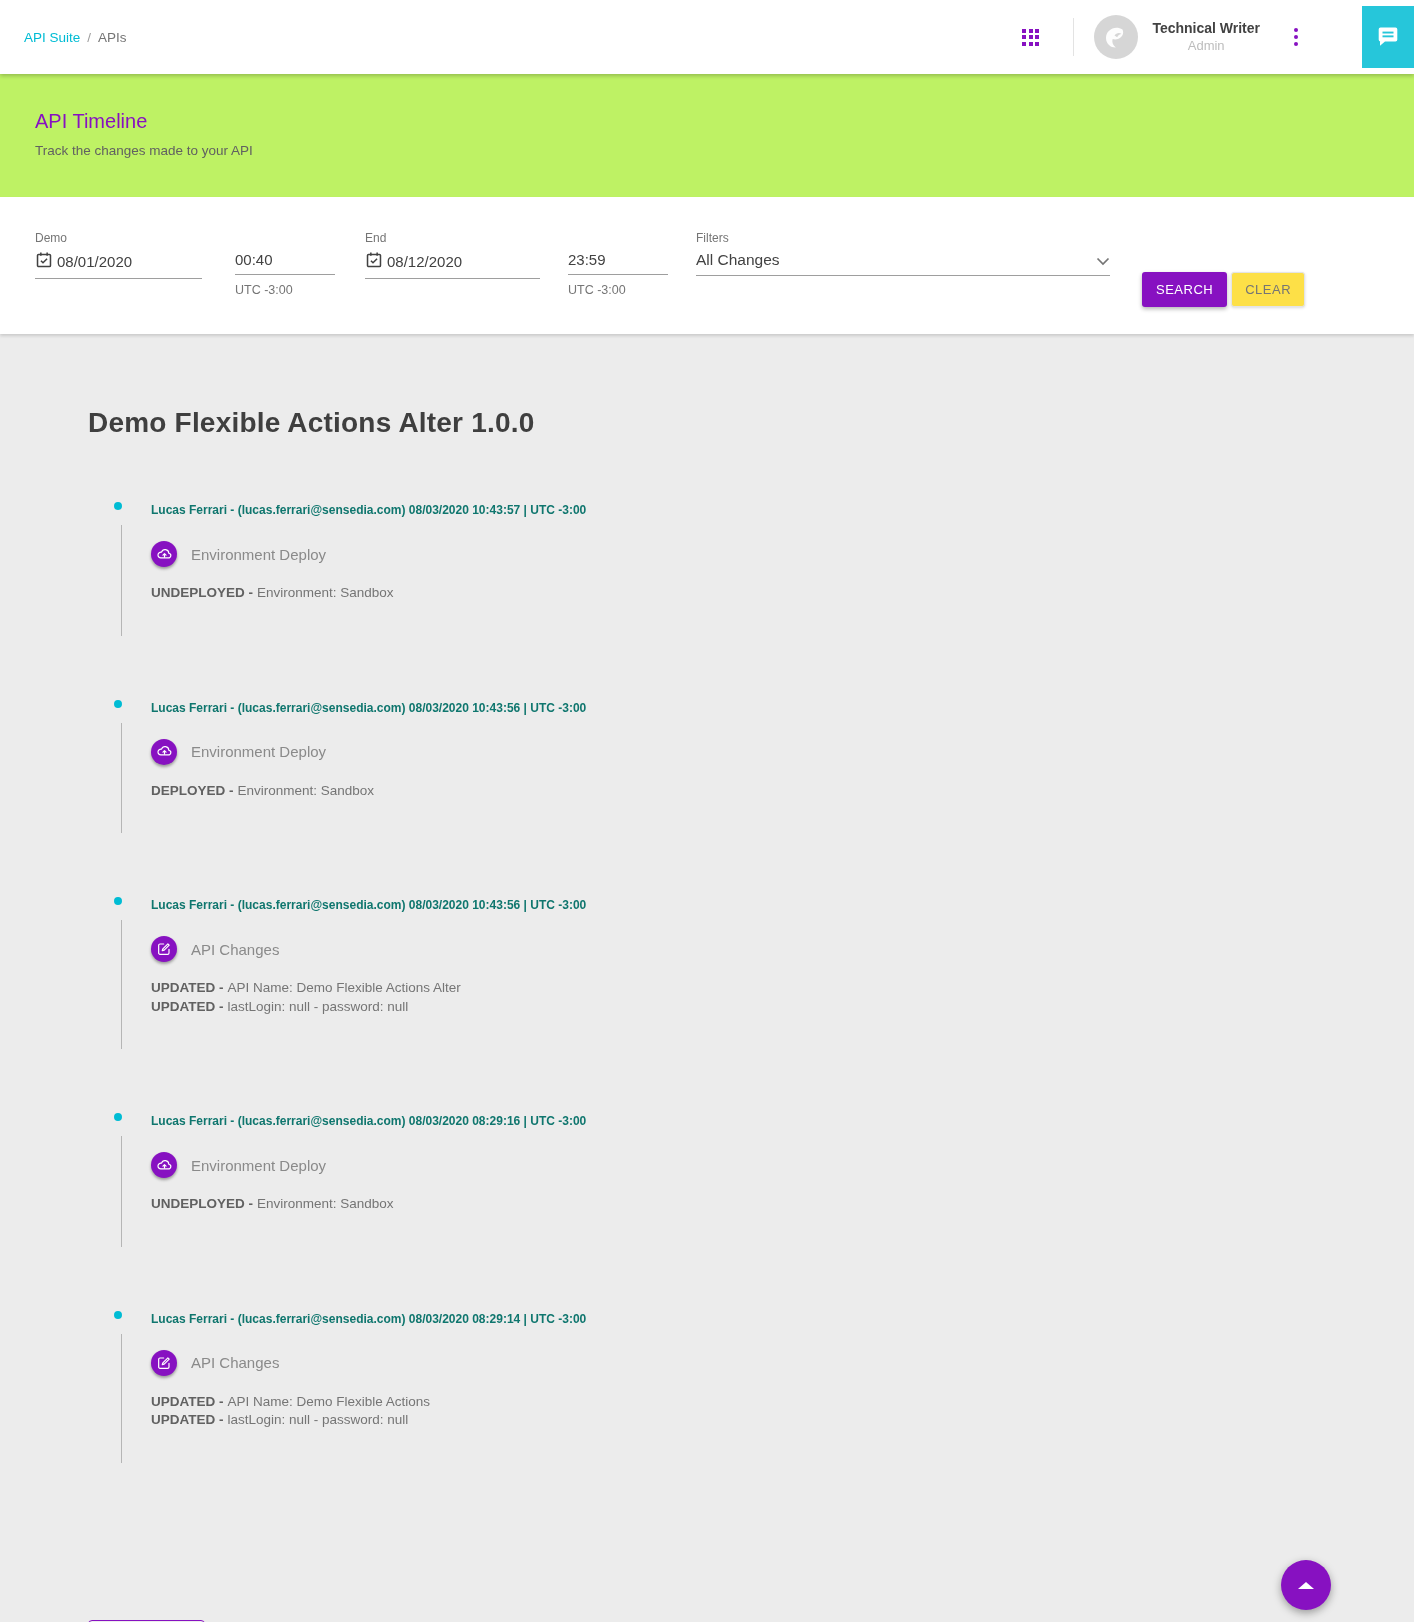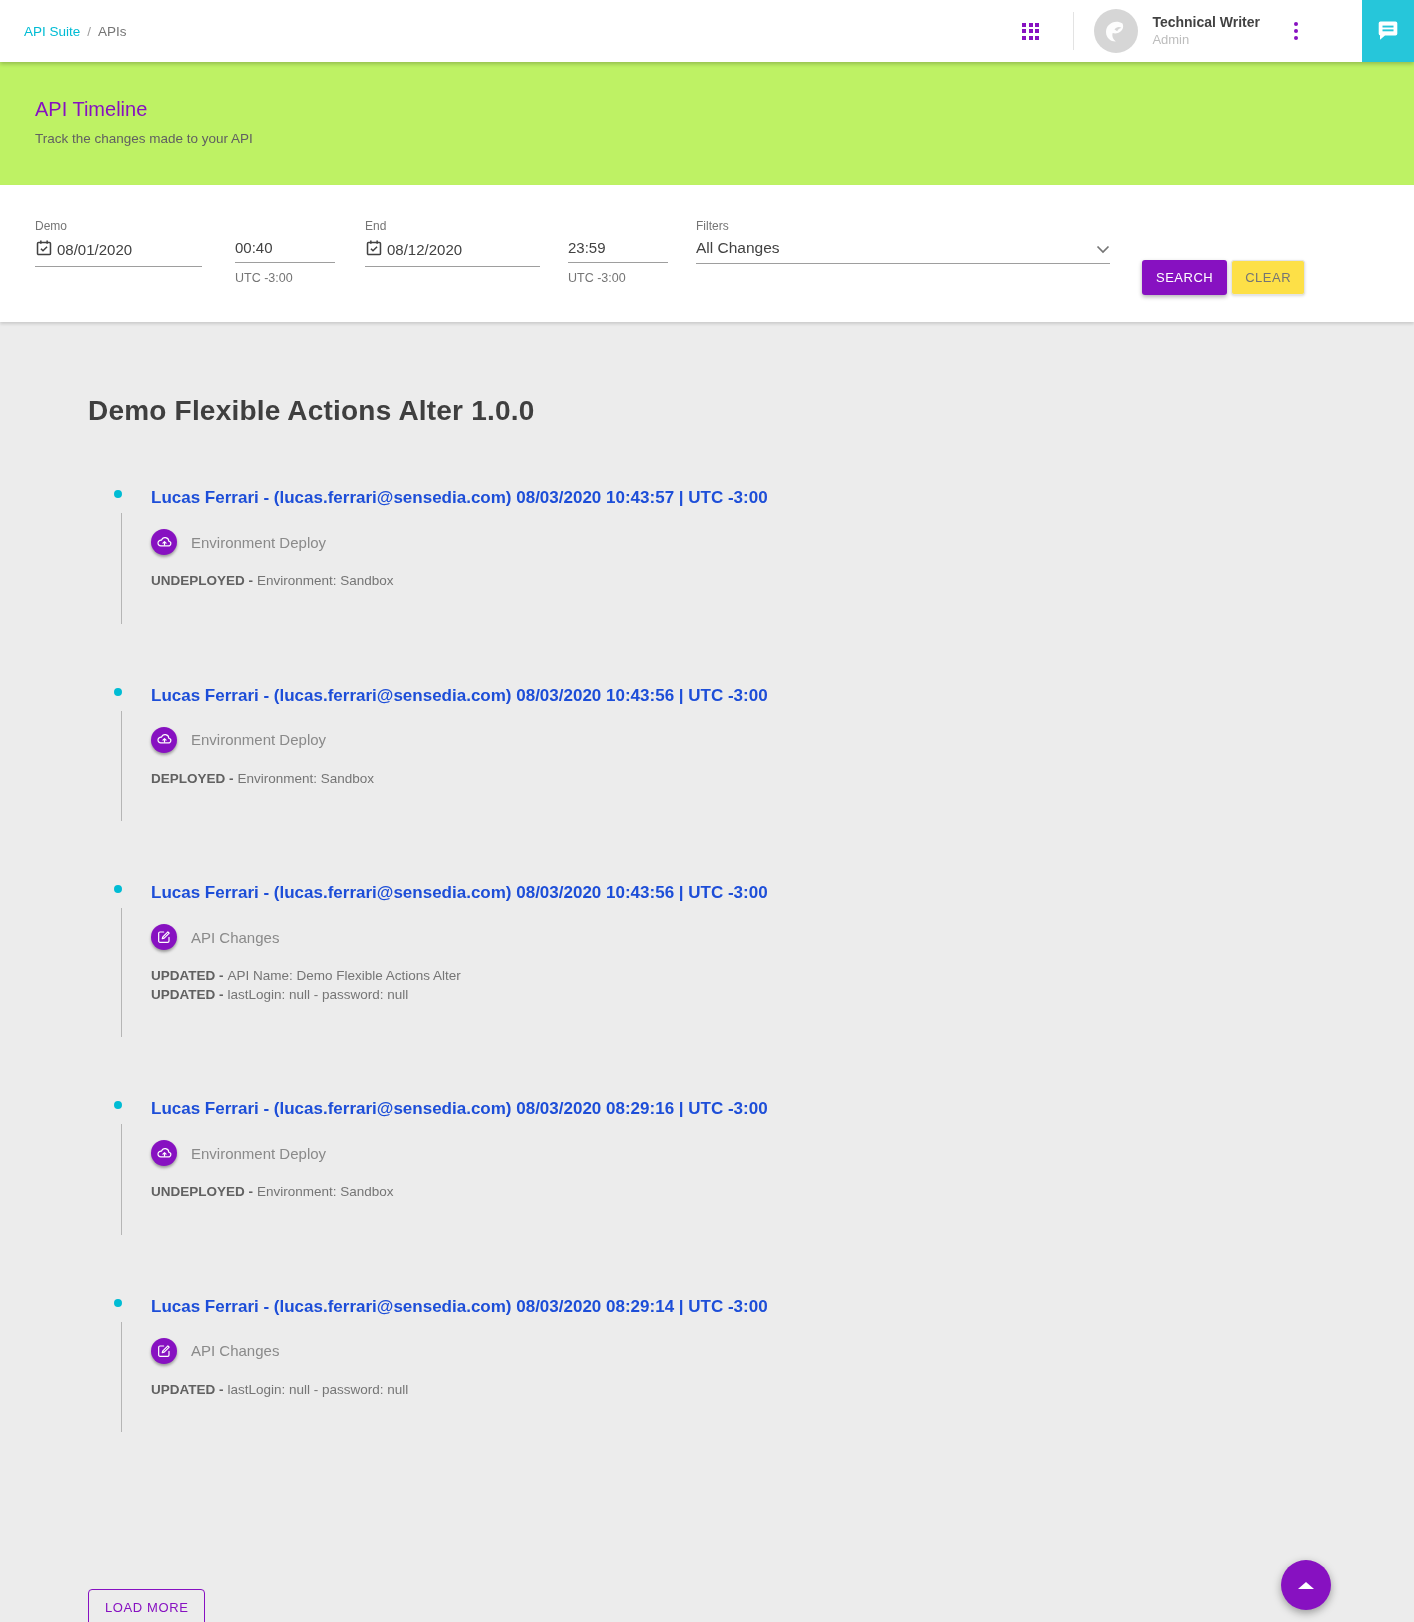--- a/index.html
+++ b/index.html
@@ -7,22 +7,22 @@
   body {
     font-family:"Liberation Sans","DejaVu Sans",sans-serif;
     background:#ececec;
     color:#424242;
     position:relative;
     height:1622px;
     overflow:hidden;
   }
   
   .topbar {
-    height:62px; background:#fff; display:flex; align-items:center;
-    position:relative; z-index:10; box-shadow:0 2px 4px rgba(0,0,0,.22);
+    height:74px; background:#fff; display:flex; align-items:center;
+    position:relative; z-index:10; box-shadow:0 2px 4px rgba(0,0,0,.22);text-align:center;
   }
   .breadcrumb { margin-left:24px; font-size:13.5px; display:flex; align-items:center; gap:7px; }
   .crumb-link { color:#00bcd4; cursor:pointer; }
   .crumb-sep { color:#9e9e9e; }
   .crumb-current { color:#757575; }
   .topbar-right { margin-left:auto; display:flex; align-items:center; height:100%; }
   .apps-grid { display:grid; grid-template-columns:repeat(3,4px); grid-gap:2.5px; cursor:pointer; }
   .apps-grid i { width:4px; height:4px; background:#8711c1; display:block; }
   .topbar-divider { width:1px; height:38px; background:#e3e3e3; margin:0 20px 0 34px; }
   .avatar { width:44px; height:44px; flex:0 0 44px; }
@@ -74,21 +74,21 @@
   .api-title { font-size:28px; font-weight:bold; color:#3f3f3f; margin-bottom:62px; letter-spacing:.2px; }
   .entry { position:relative; padding-left:63px; padding-bottom:33px; margin-bottom:63px; }
   .entry::before {
     content:""; position:absolute; left:33px; top:24px; bottom:0;
     width:1px; background:#b5b5b5;
   }
   .bullet {
     position:absolute; left:26px; top:1px; width:7px; height:7px;
     border:4px solid #00bcd4; background:#fff; border-radius:50%; z-index:2;
   }
-  .entry-header { font-size:17px; font-weight:bold; color:#1d4ed8; line-height:18px; }
+  .entry-header { font-size:12px; font-weight:bold; color:#0f766e; line-height:18px; }
   .type-row { display:flex; align-items:center; gap:14px; margin-top:22px; height:26px; }
   .type-icon {
     width:26px; height:26px; border-radius:50%; background:#8711c1; flex:0 0 26px;
     display:flex; align-items:center; justify-content:center;
     box-shadow:0 2px 3px rgba(0,0,0,.35);
   }
   .type-label { font-size:15px; color:#8a8a8a; }
   .entry-body { margin-top:17px; }
   .body-line { font-size:13.5px; color:#757575; line-height:18.5px; }
   .body-line .action { font-weight:bold; color:#616161; margin-right:4px; }
@@ -303,20 +303,21 @@
 
       <span class="type-icon">
         <svg width="16" height="16" viewBox="0 0 24 24" fill="none" stroke="#fff" stroke-width="1.8" stroke-linecap="round" stroke-linejoin="round">
           <path d="M19.5 12.5v5.5a2 2 0 0 1-2 2H6a2 2 0 0 1-2-2V6.5a2 2 0 0 1 2-2h5.5"></path>
           <path d="M17.8 4.2l2 2-7.5 7.5-2.9.9.9-2.9z"></path>
         </svg>
       </span>
       <span class="type-label">API Changes</span>
     </div>
     <div class="entry-body">
+          <div class="body-line"><span class="action">UPDATED -</span><span>API Name: Demo Flexible Actions</span></div>
           <div class="body-line"><span class="action">UPDATED -</span><span>lastLogin: null - password: null</span></div>
         </div>
   </div>
     </div>
   <button class="btn-load-more">LOAD MORE</button>
 </div>
 
 <button class="fab">
   <span class="fab-triangle"></span>
 </button>

